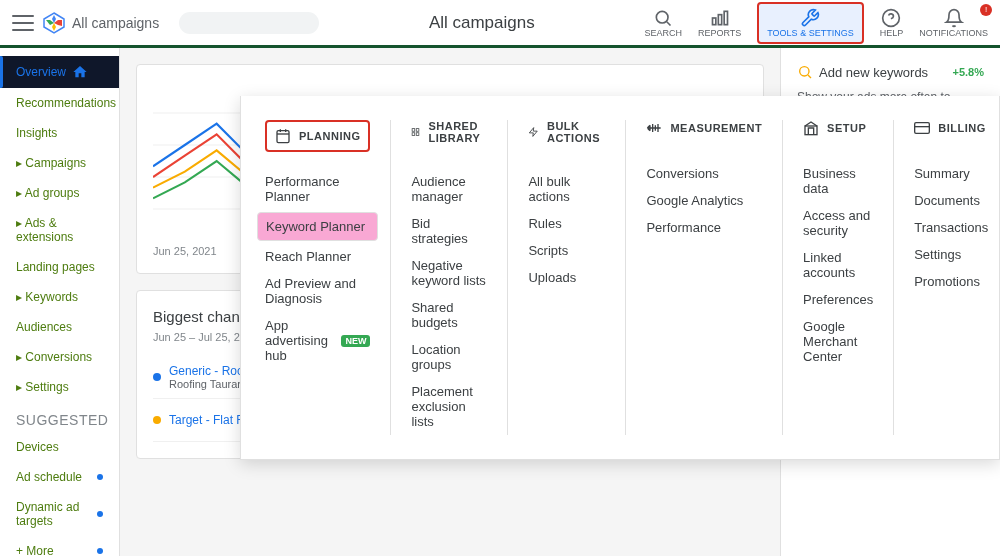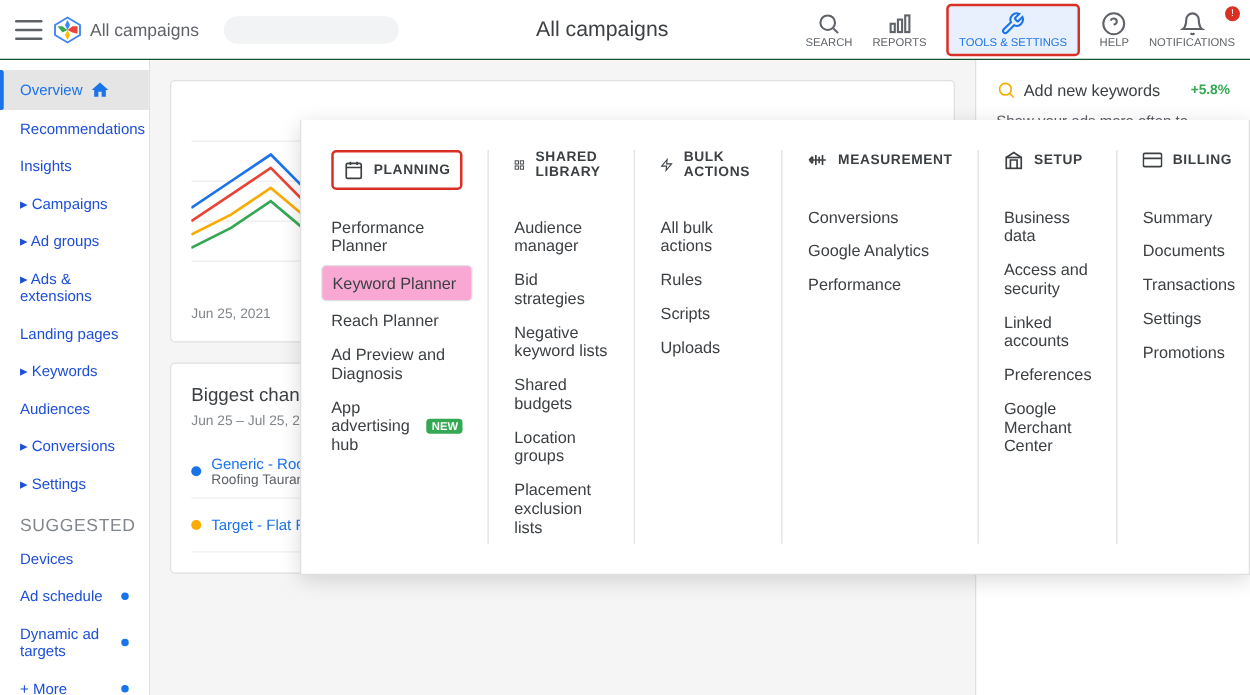--- a/index.html
+++ b/index.html
@@ -1,21 +1,21 @@
 <!DOCTYPE html>
 <html><head>
   <meta charset="utf-8">
   <style>
     * { box-sizing: border-box; margin: 0; padding: 0; }
     body { font-family: Arial, sans-serif; font-size: 13px; background: #f5f5f5; overflow: hidden; }
 
     
     .top-bar {
       display: flex; align-items: center; background: #fff;
-      border-bottom: 1px solid #14532d; height: 48px; padding: 0 12px;
+      border-bottom: 3px solid #14532d; height: 48px; padding: 0 12px;
       position: relative; z-index: 200;
     }
     .top-bar-left { display: flex; align-items: center; gap: 8px; }
     .hamburger { width: 22px; height: 22px; display: flex; flex-direction: column; justify-content: space-between; padding: 3px 0; cursor: pointer; }
     .hamburger span { display: block; height: 2px; background: #5f6368; border-radius: 1px; }
     .google-ads-logo { display: flex; align-items: center; gap: 6px; }
     .logo-diamond { width: 24px; height: 24px; }
     .logo-text { font-size: 14px; color: #5f6368; font-weight: 400; }
     .top-bar-center { flex: 1; text-align: center; font-size: 17px; color: #3c4043; font-weight: 400; }
     .top-bar-right { display: flex; align-items: center; gap: 16px; }
@@ -28,24 +28,24 @@
 
     
     .main-container { display: flex; height: calc(556px - 48px); }
 
     
     .sidebar {
       width: 120px; background: #fff; border-right: 1px solid #e0e0e0;
       overflow-y: auto; flex-shrink: 0; padding-top: 8px;
     }
     .sidebar-item {
-      padding: 8px 16px; cursor: pointer; color: #1d4ed8; font-size: 12px;
+      padding: 8px 16px; cursor: pointer; color: #4d7c0f; font-size: 12px;
       display: flex; align-items: center; gap: 6px; position: relative;
     }
-    .sidebar-item.active { color: #1a73e8; background: #e5e5e5; font-weight: 500; }
+    .sidebar-item.active { color: #1a73e8; background: #0f172a; font-weight: 500; }
     .sidebar-item.active::before { content: ''; position: absolute; left: 0; top: 0; bottom: 0; width: 3px; background: #1a73e8; border-radius: 0 2px 2px 0; }
     .sidebar-item .home-icon { width: 16px; height: 16px; }
     .sidebar-section-label { padding: 10px 16px 4px; font-size: 14px; color: #80868b; font-weight: 500; text-transform: uppercase; letter-spacing: 0.5px; }
     .sidebar-item .blue-dot { width: 6px; height: 6px; background: #1a73e8; border-radius: 50%; margin-left: auto; flex-shrink: 0; }
 
     
     .dropdown-overlay {
       position: absolute; top: 48px; left: 0; right: 0; bottom: 0;
       z-index: 150; pointer-events: none;
     }

